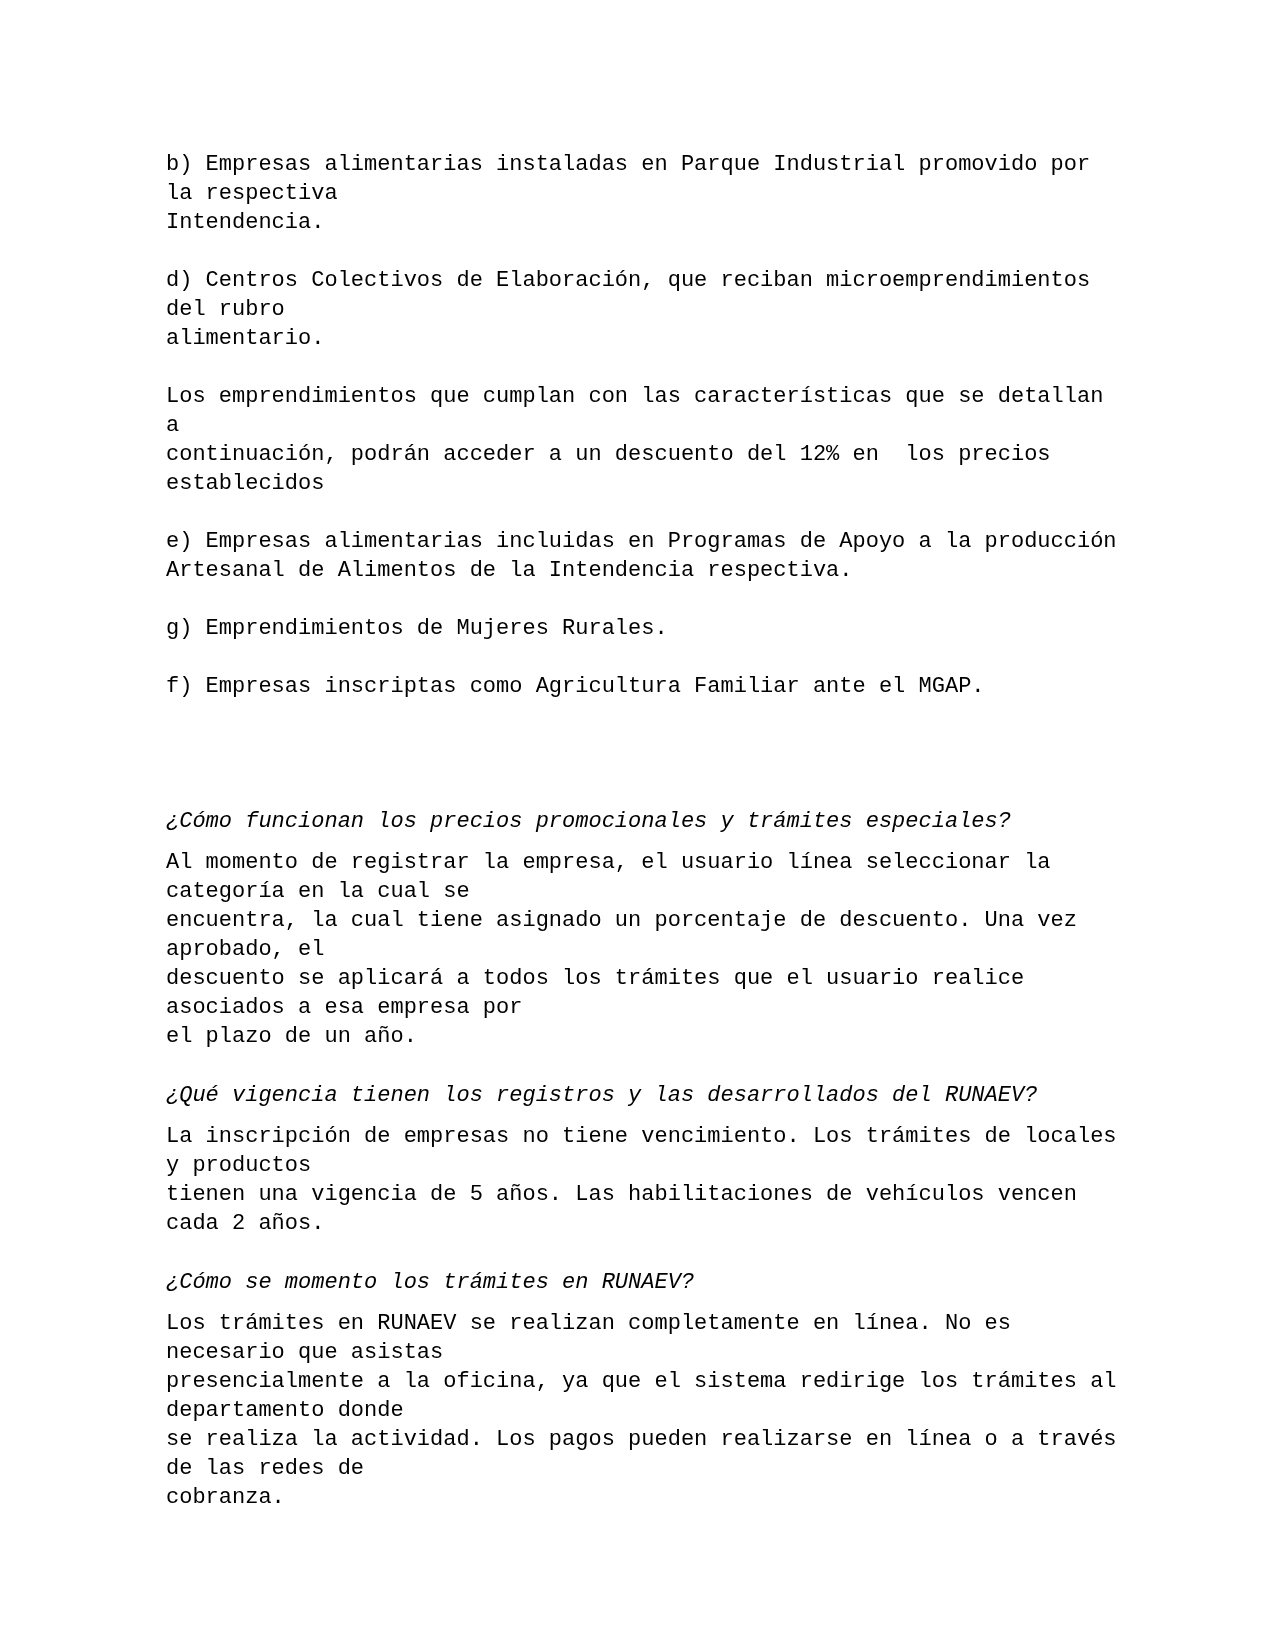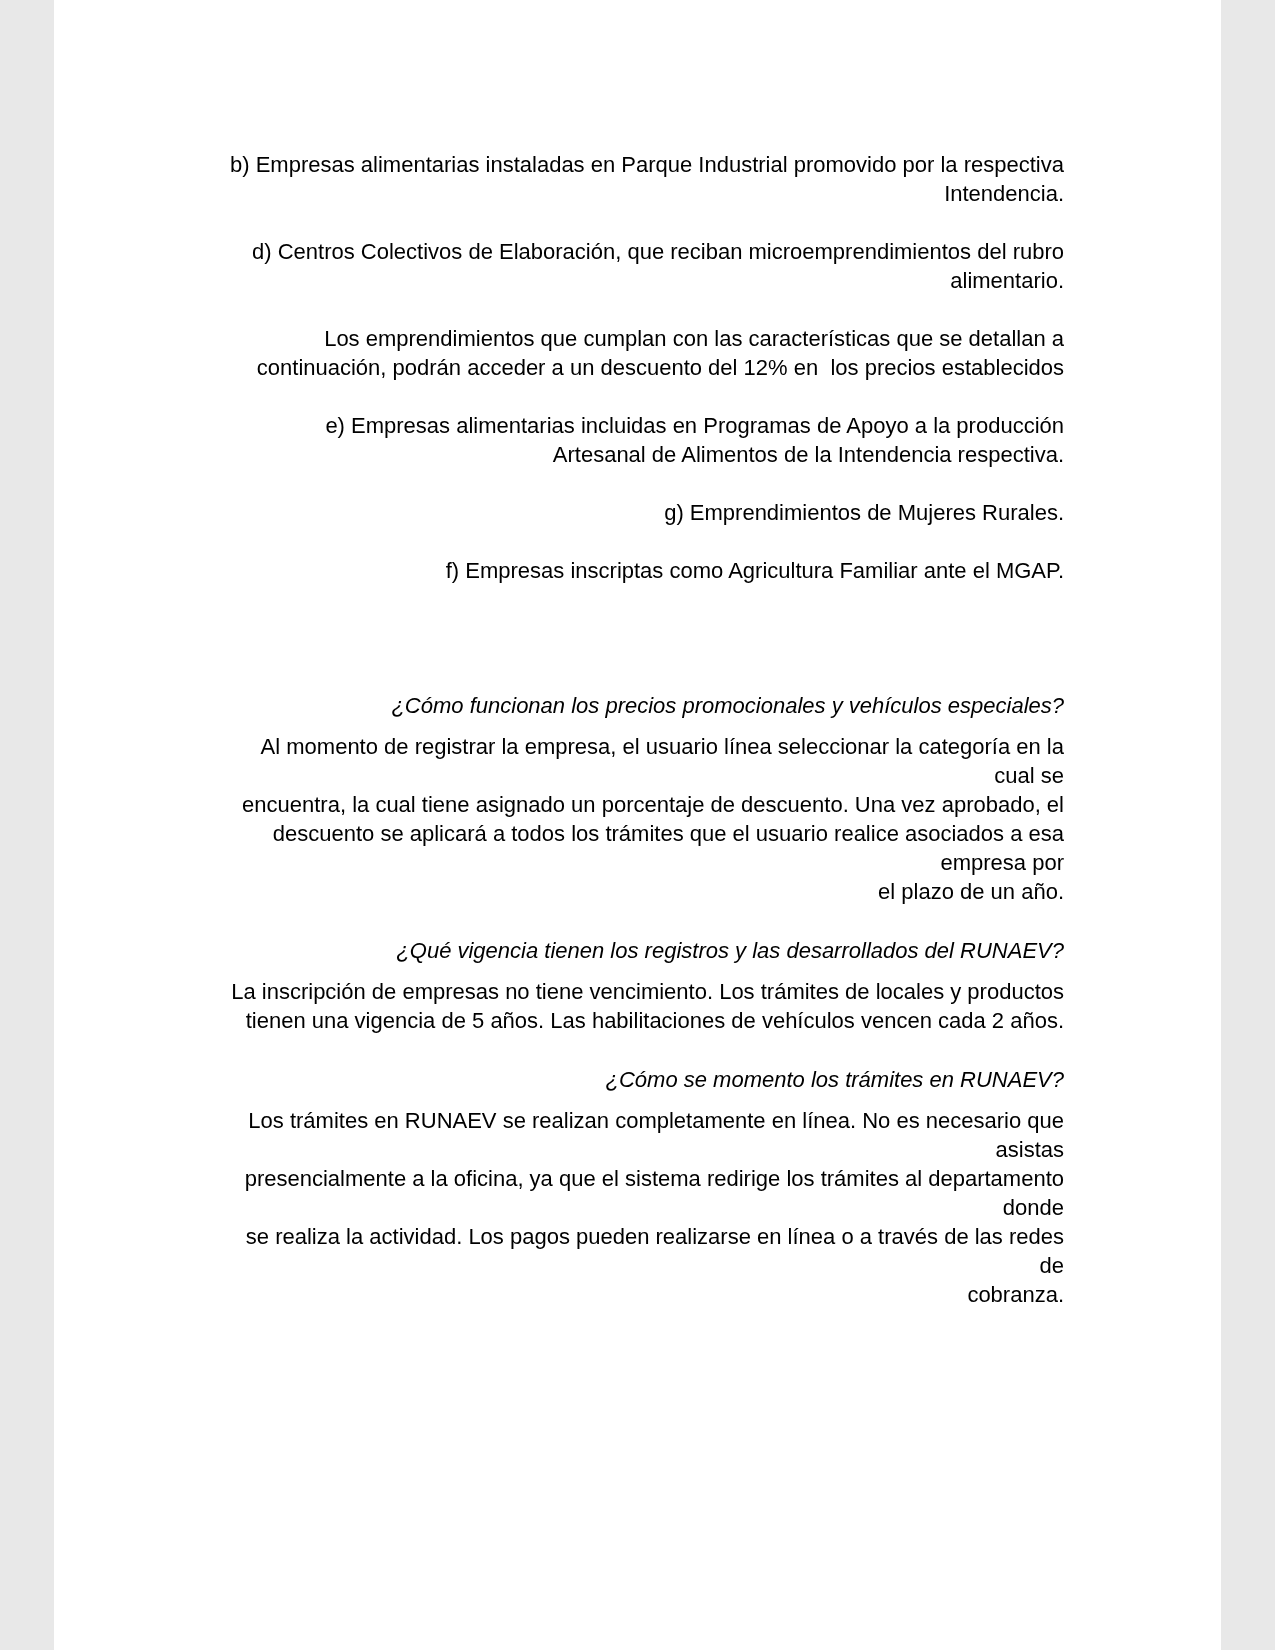--- a/index.html
+++ b/index.html
@@ -1,26 +1,25 @@
 <!DOCTYPE html>
 <html><head>
 <meta charset="utf-8">
 <style>
   * { margin: 0; padding: 0; box-sizing: border-box; }
   html, body { background: #e8e8e8; }
   .page {
     position: relative;
-    width: 1167px;
+    width: 1275px;
     height: 1650px;
     margin: 0 auto;
     background: #ffffff;
     overflow: hidden;
-    font-family: Liberation Sans, sans-serif;
+    font-family: Liberation Mono, monospace;
     color: #000000;
-    text-align: right;
   }
   .content {
     padding: 150px 157px 0 166px;
     font-size: 22px;
     line-height: 29px;
   }
   .para {
     margin: 0 0 29px 0;
     white-space: pre-wrap;
     font-weight: normal;
@@ -46,21 +45,21 @@
 Intendencia.</p>
     <p class="para">d) Centros Colectivos de Elaboración, que reciban microemprendimientos del rubro
 alimentario.</p>
     <p class="para">Los emprendimientos que cumplan con las características que se detallan a
 continuación, podrán acceder a un descuento del 12% en  los precios establecidos</p>
     <p class="para">e) Empresas alimentarias incluidas en Programas de Apoyo a la producción
 Artesanal de Alimentos de la Intendencia respectiva.</p>
     <p class="para">g) Emprendimientos de Mujeres Rurales.</p>
     <p class="para">f) Empresas inscriptas como Agricultura Familiar ante el MGAP.</p>
 
-    <h2 class="heading heading-first">¿Cómo funcionan los precios promocionales y vehículos especiales?</h2>
+    <h2 class="heading heading-first">¿Cómo funcionan los precios promocionales y trámites especiales?</h2>
     <p class="para">Al momento de registrar la empresa, el usuario línea seleccionar la categoría en la cual se
 encuentra, la cual tiene asignado un porcentaje de descuento. Una vez aprobado, el
 descuento se aplicará a todos los trámites que el usuario realice asociados a esa empresa por
 el plazo de un año.</p>
 
     <h2 class="heading">¿Qué vigencia tienen los registros y las desarrollados del RUNAEV?</h2>
     <p class="para">La inscripción de empresas no tiene vencimiento. Los trámites de locales y productos
 tienen una vigencia de 5 años. Las habilitaciones de vehículos vencen cada 2 años.</p>
 
     <h2 class="heading">¿Cómo se momento los trámites en RUNAEV?</h2>

